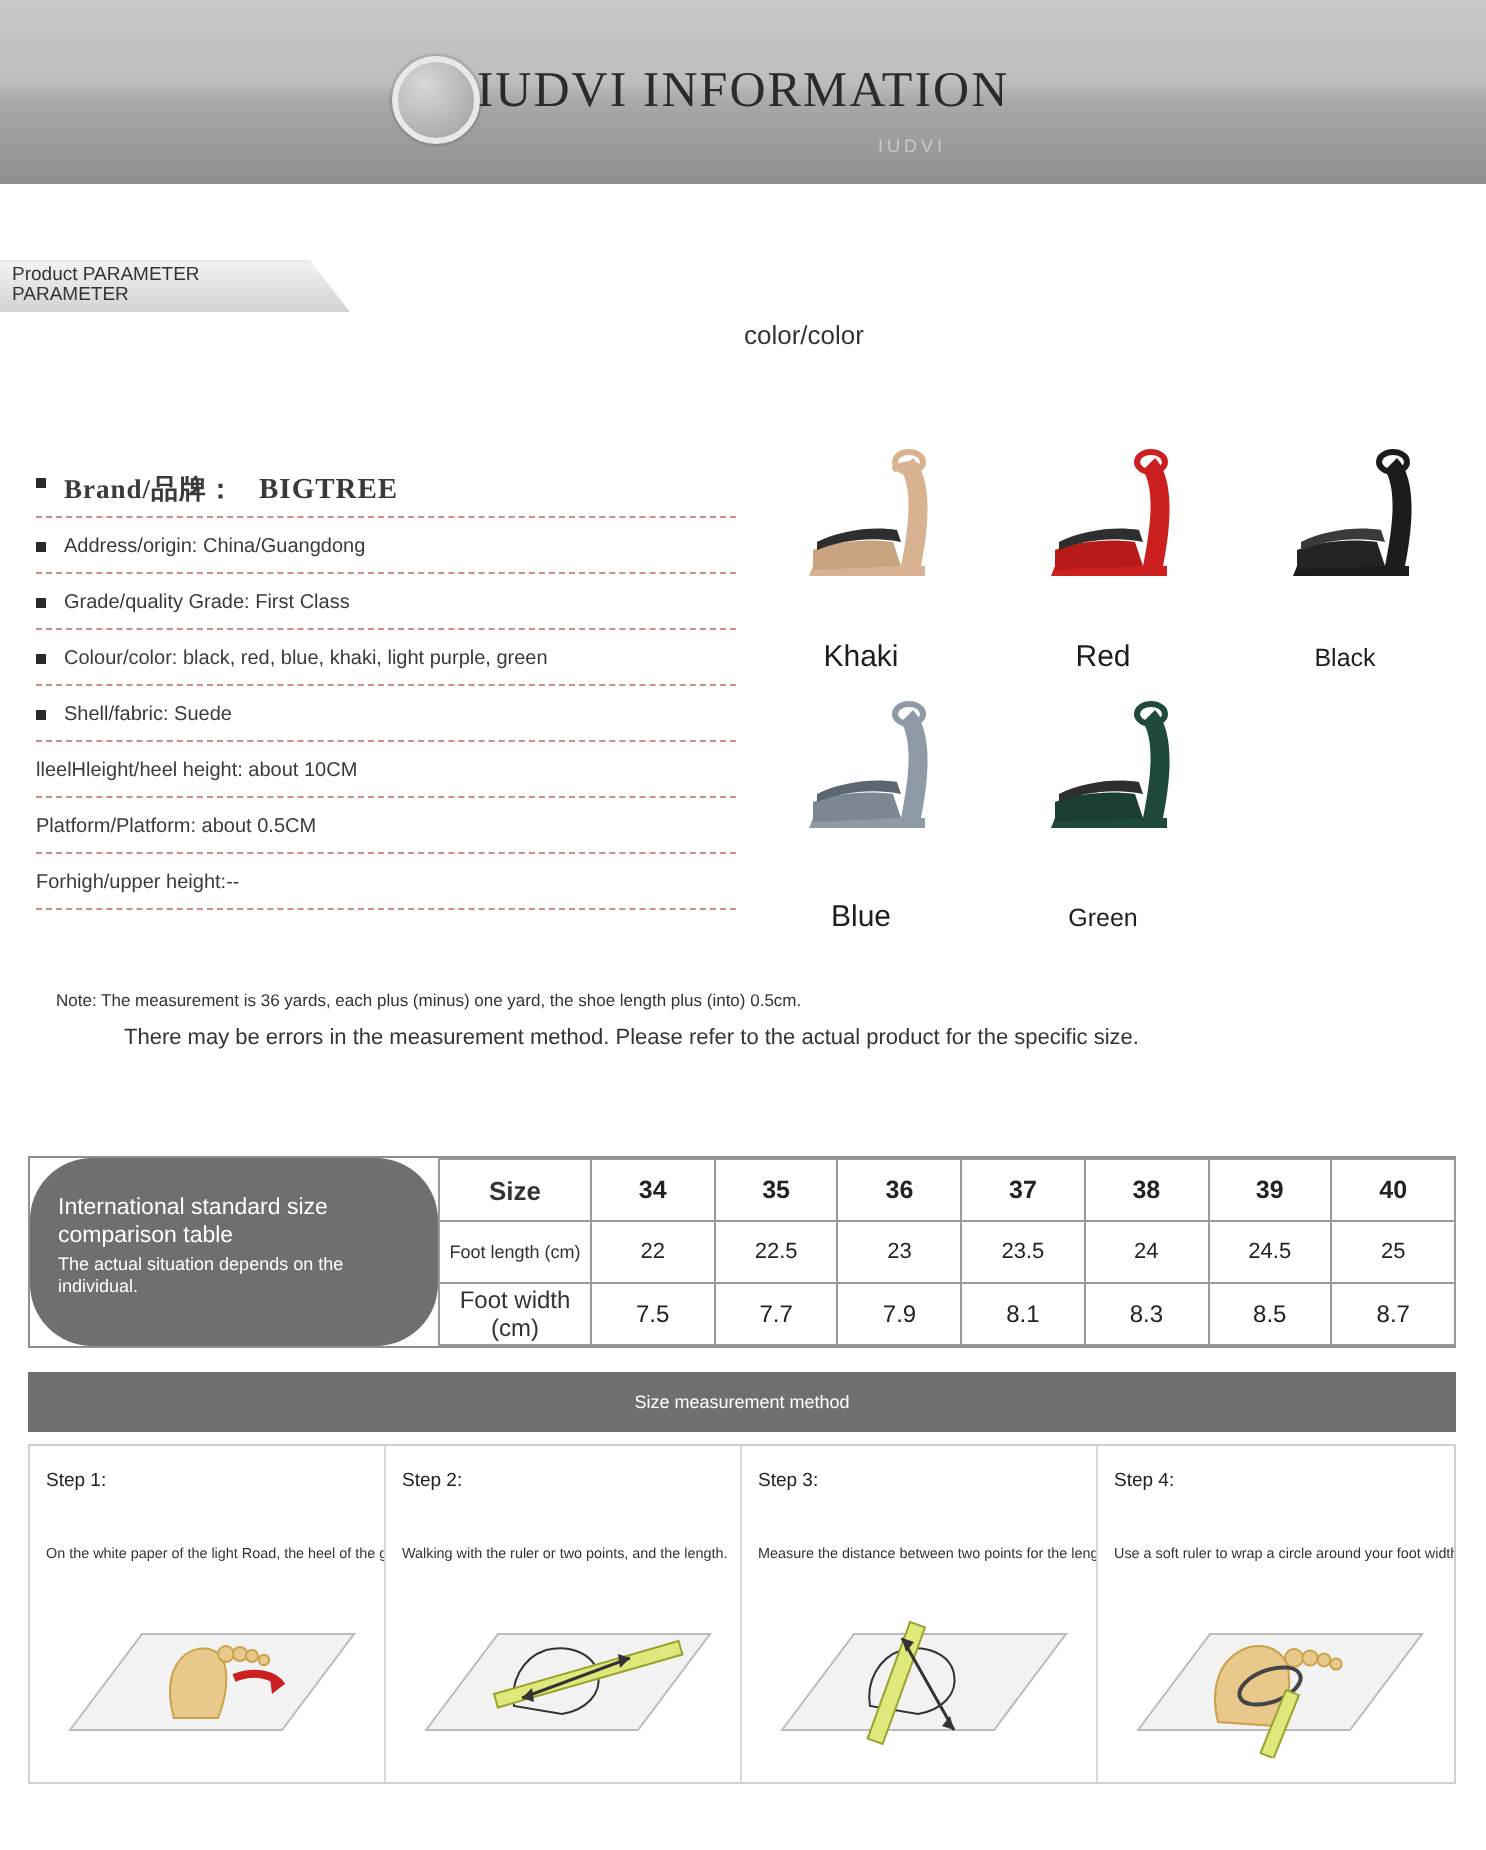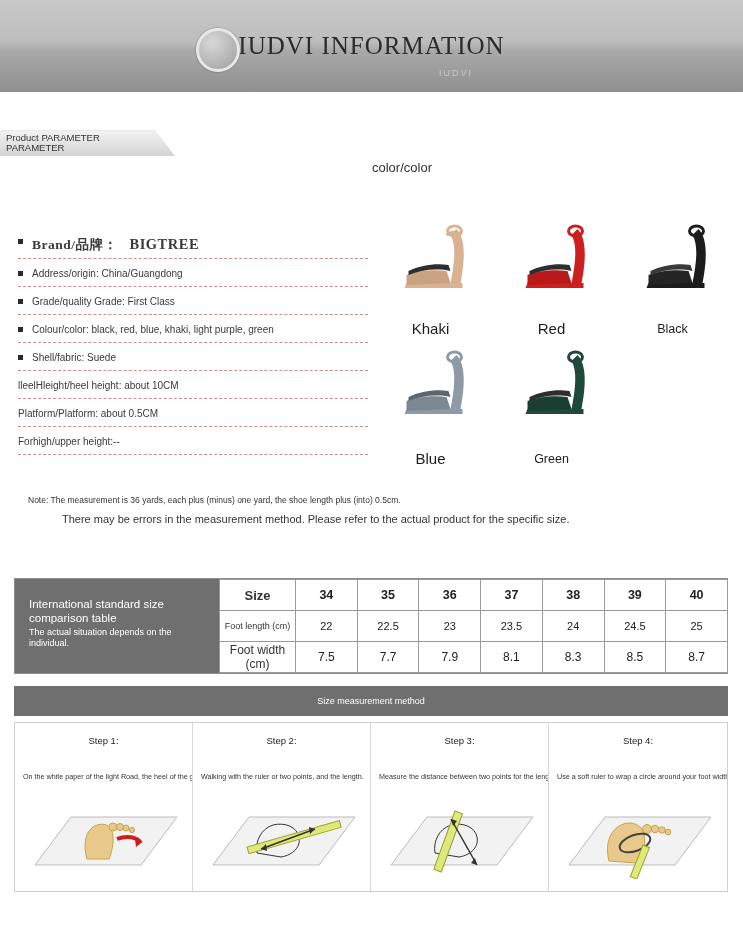--- a/index.html
+++ b/index.html
@@ -194,20 +194,21 @@
   .size-left {
     position: absolute;
     left: 0;
     top: 0;
     width: 204px;
     height: 100%;
     background: #6f6f6f;
     color: #fff;
     box-sizing: border-box;
     padding: 18px 14px;
+    border-radius: 31px;
   }
   .size-left .l1 {
     font-size: 11.5px;
     line-height: 14px;
   }
   .size-left .l2 {
     font-size: 9px;
     line-height: 11px;
     margin-top: 2px;
   }
@@ -270,21 +271,20 @@
     box-sizing: border-box;
     padding: 12px 8px 8px 8px;
     position: relative;
     overflow: hidden;
   }
   .step:last-child { border-right: none; }
   .step-title {
     font-size: 9.5px;
     color: #222;
     margin-bottom: 20px;
-    text-align: center;
   }
   .step-desc {
     position: absolute;
     top: 49px;
     left: 8px;
     width: 300px;
     font-size: 7.2px;
     color: #333;
     white-space: nowrap;
   }

